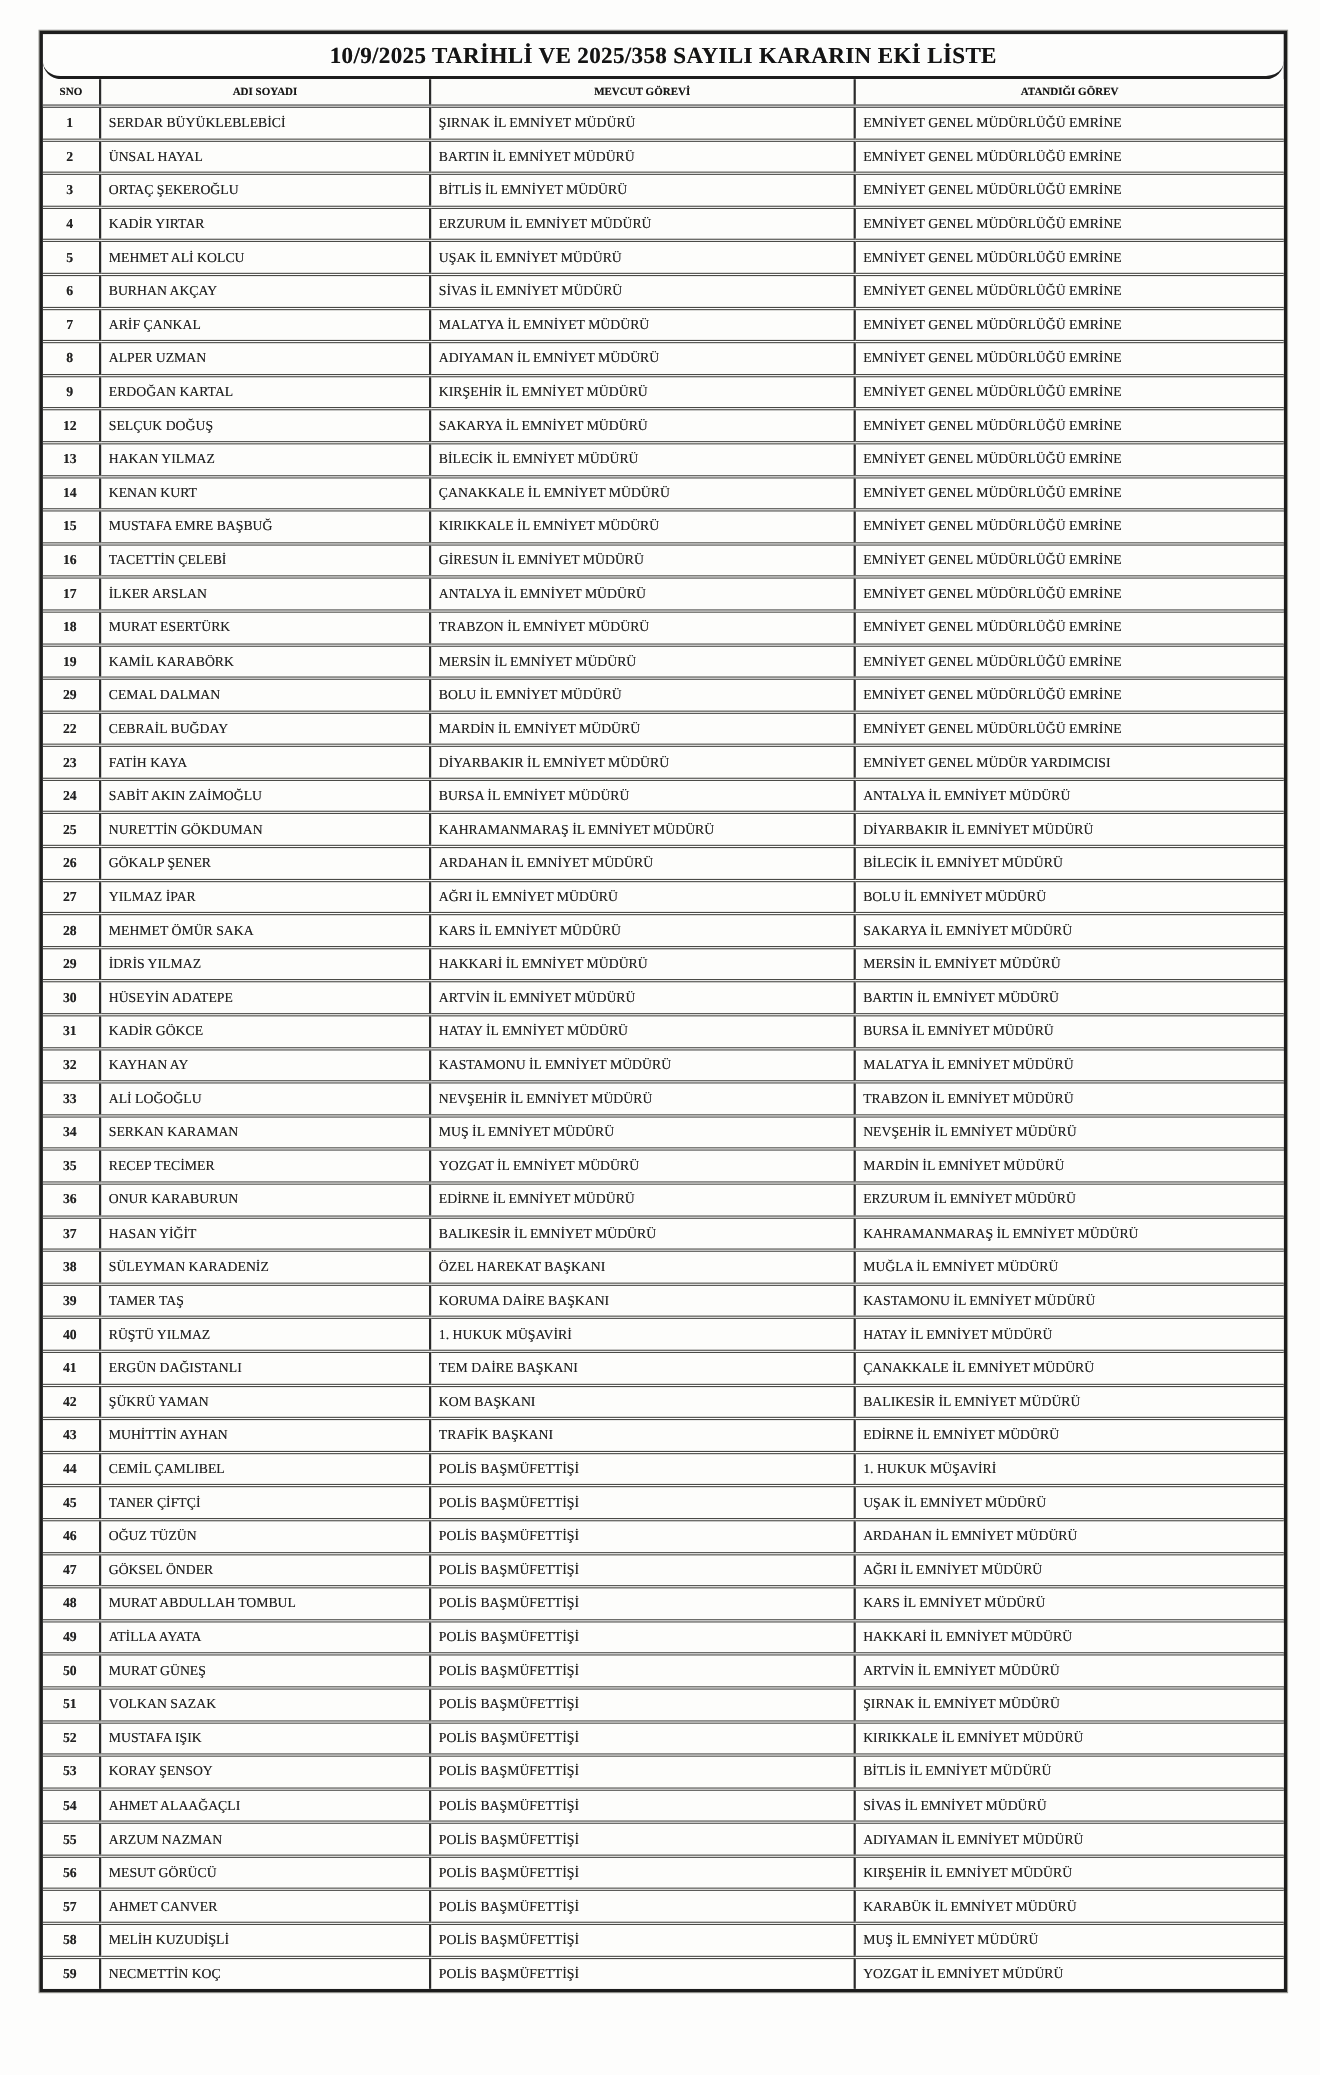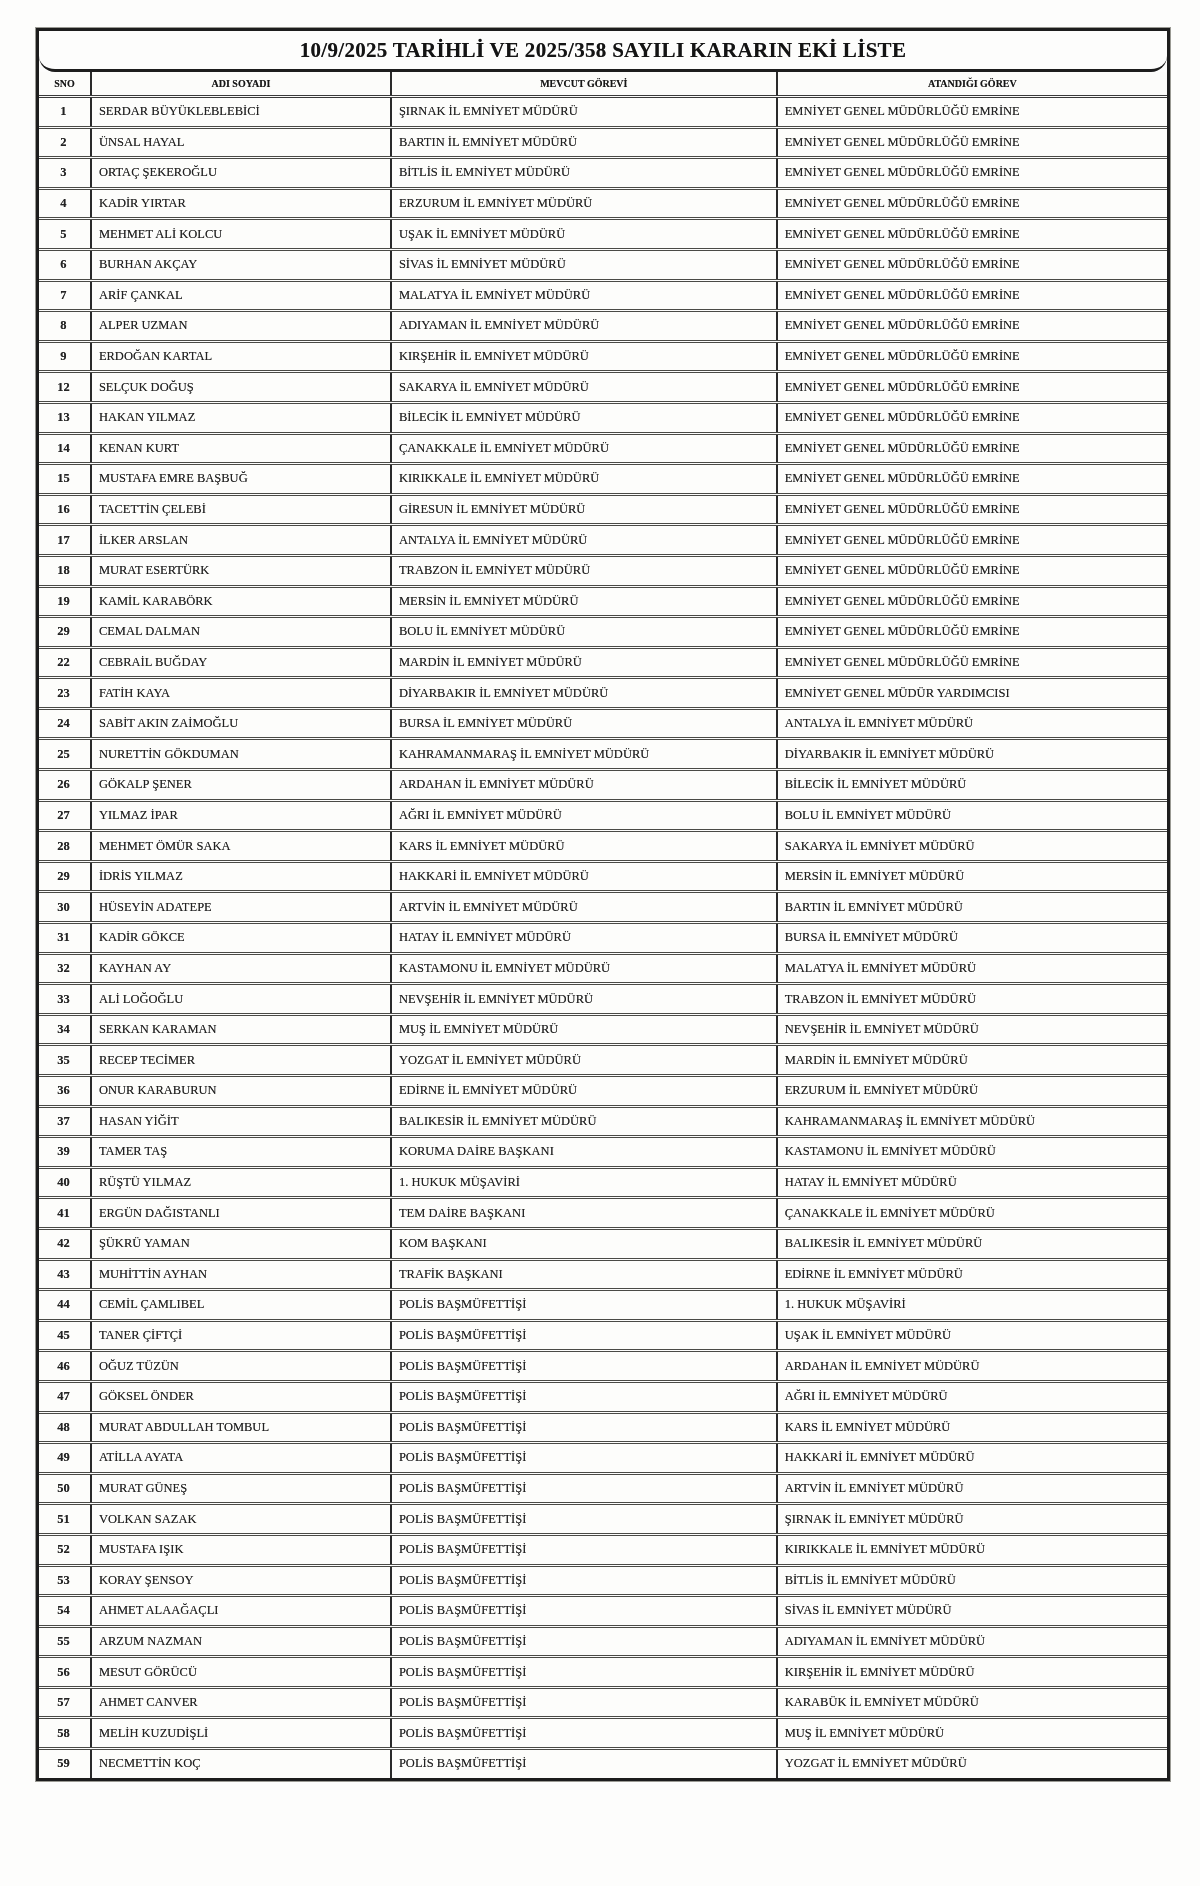--- a/index.html
+++ b/index.html
@@ -298,20 +298,26 @@
             <td class="c-cur">EDİRNE İL EMNİYET MÜDÜRÜ</td>
             <td class="c-new">ERZURUM İL EMNİYET MÜDÜRÜ</td>
           </tr>
           <tr>
             <td class="c-sno">37</td>
             <td class="c-name">HASAN YİĞİT</td>
             <td class="c-cur">BALIKESİR İL EMNİYET MÜDÜRÜ</td>
             <td class="c-new">KAHRAMANMARAŞ İL EMNİYET MÜDÜRÜ</td>
           </tr>
           <tr>
+            <td class="c-sno">38</td>
+            <td class="c-name">SÜLEYMAN KARADENİZ</td>
+            <td class="c-cur">ÖZEL HAREKAT BAŞKANI</td>
+            <td class="c-new">MUĞLA İL EMNİYET MÜDÜRÜ</td>
+          </tr>
+          <tr>
             <td class="c-sno">39</td>
             <td class="c-name">TAMER TAŞ</td>
             <td class="c-cur">KORUMA DAİRE BAŞKANI</td>
             <td class="c-new">KASTAMONU İL EMNİYET MÜDÜRÜ</td>
           </tr>
           <tr>
             <td class="c-sno">40</td>
             <td class="c-name">RÜŞTÜ YILMAZ</td>
             <td class="c-cur">1. HUKUK MÜŞAVİRİ</td>
             <td class="c-new">HATAY İL EMNİYET MÜDÜRÜ</td>

